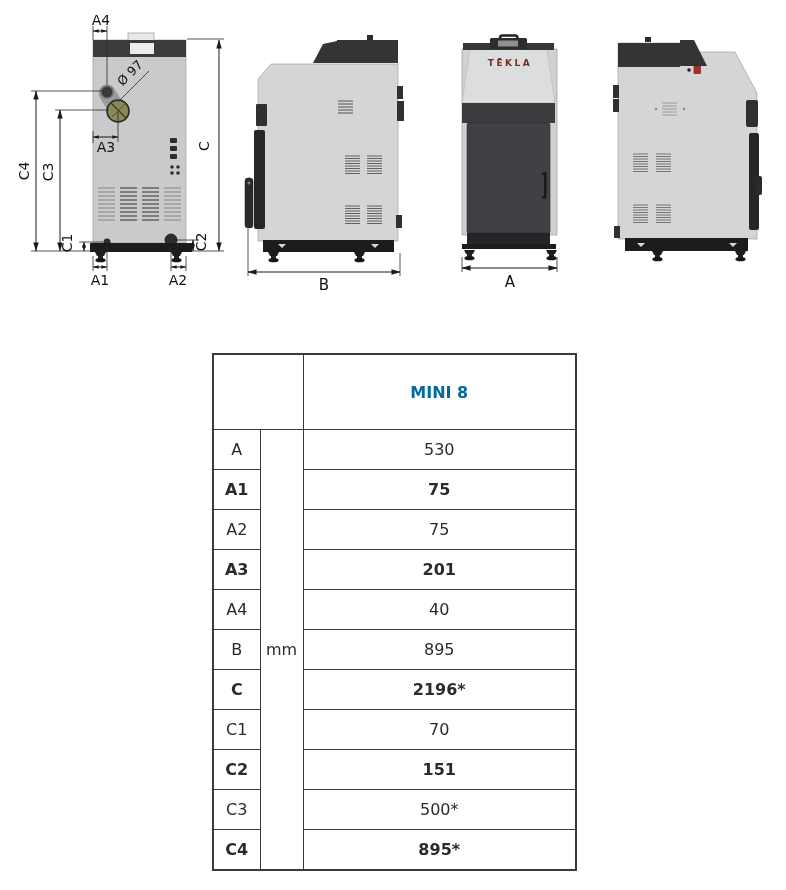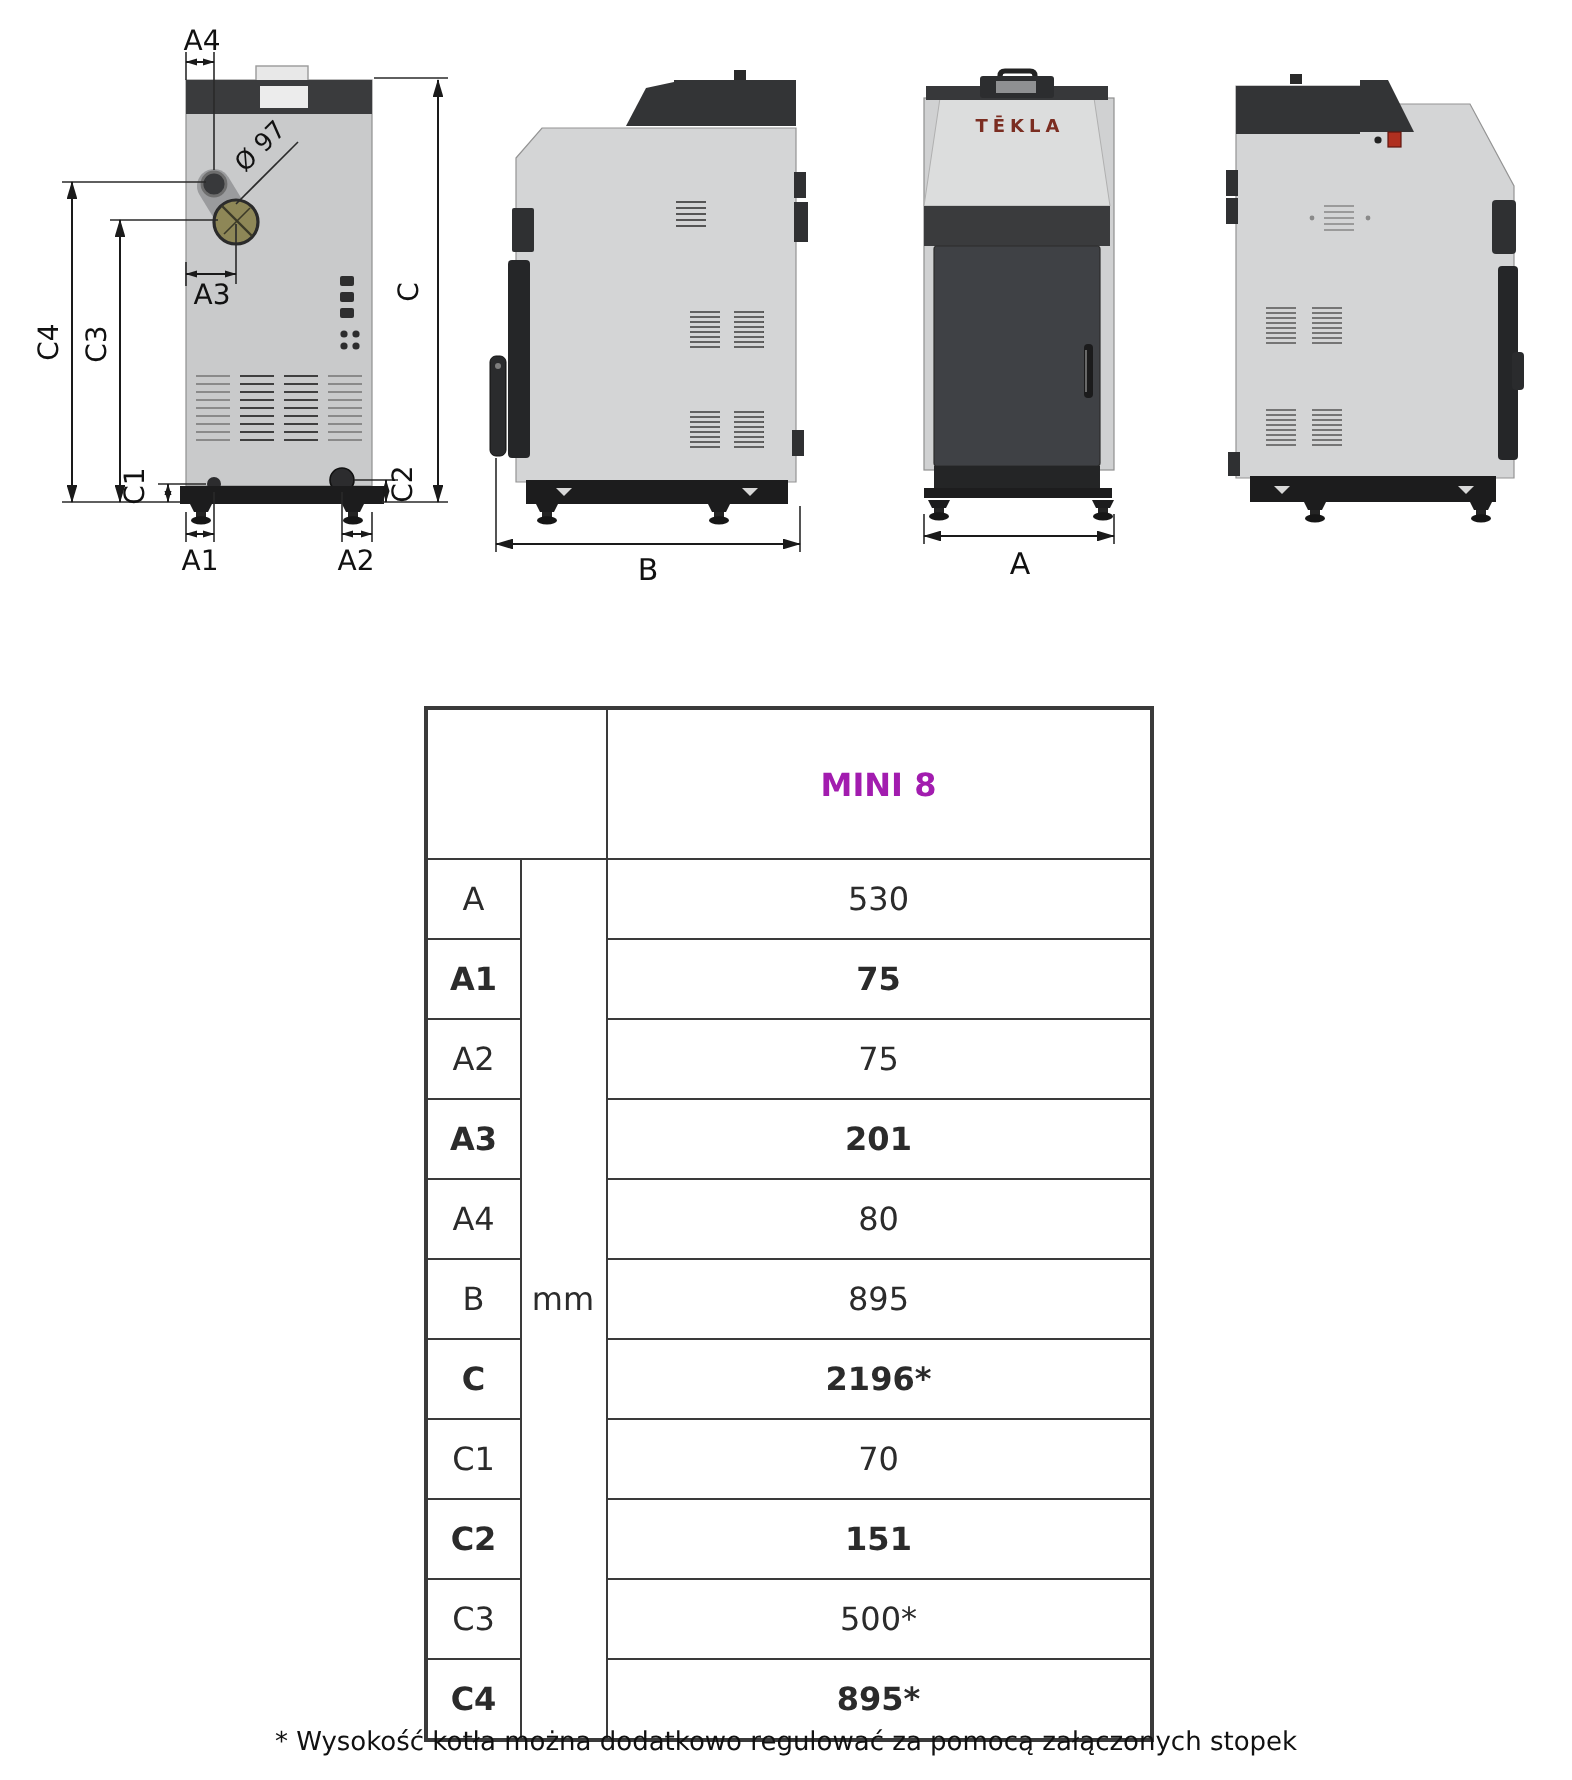--- a/index.html
+++ b/index.html
@@ -11,21 +11,21 @@
   .dlabB{font-size:15px;}
   .dia{font-size:12.5px;}
   .logo{font-size:9px;font-weight:bold;letter-spacing:2.5px;fill:#7b2d21;}
   .dim{stroke:#1a1a1a;stroke-width:1;fill:none;}
   .ext{stroke:#2a2a2a;stroke-width:0.8;fill:none;}
   .spec-table{position:absolute;left:212px;top:353px;border-collapse:collapse;
               table-layout:fixed;width:363px;border:2px solid #3a3a3a;}
   .spec-table td{border:1px solid #3a3a3a;text-align:center;vertical-align:middle;
                  font-size:16px;color:#2b2b2b;padding:0;height:39px;overflow:hidden;}
   .spec-table tr.hdr td{height:74px;}
-  .spec-table td.model{font-weight:bold;color:#a21caf;}
+  .spec-table td.model{font-weight:bold;color:#0369a1;}
   .spec-table tr.bold td{font-weight:bold;}
   .footnote{position:absolute;left:0;right:0;top:864px;text-align:center;
             font-size:13px;color:#111111;}
 </style>
 </head>
 <body>
 
 <div class="page">
 
   <svg width="786" height="348" viewBox="0 0 786 348">
@@ -251,21 +251,21 @@
     <tr>
       <td>A2</td>
       <td>75</td>
     </tr>
     <tr class="bold">
       <td>A3</td>
       <td>201</td>
     </tr>
     <tr>
       <td>A4</td>
-      <td>80</td>
+      <td>40</td>
     </tr>
     <tr>
       <td>B</td>
       <td>895</td>
     </tr>
     <tr class="bold">
       <td>C</td>
       <td>2196*</td>
     </tr>
     <tr>
@@ -280,14 +280,13 @@
       <td>C3</td>
       <td>500*</td>
     </tr>
     <tr class="bold">
       <td>C4</td>
       <td>895*</td>
     </tr>
   </tbody>
     </table>
 
-  <div class="footnote">* Wysokość kotła można dodatkowo regulować za pomocą załączonych stopek</div>
 </div>
 
 </body></html>

